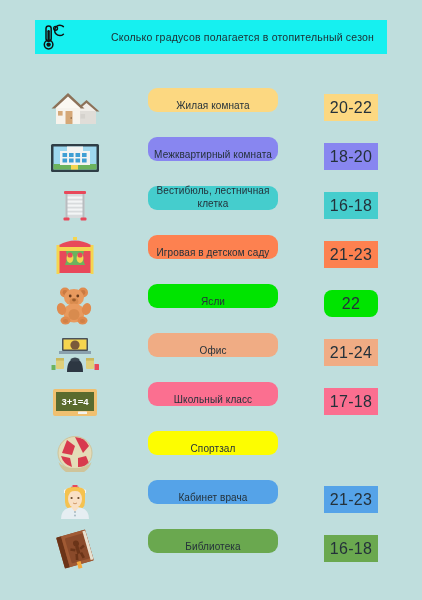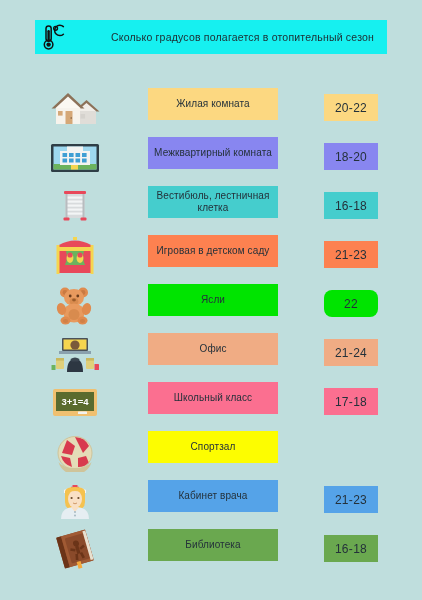--- a/index.html
+++ b/index.html
@@ -73,47 +73,48 @@
     justify-content: center;
   }
   .icon-cell svg {
     display: block;
   }
   .label-box {
     position: absolute;
     left: 148px;
     top: 0;
     width: 130px;
-    height: 32px;
+    height: 24px;
     display: flex;
-    align-items: center;
+    align-items: flex-end;
     justify-content: center;
     text-align: center;
     box-sizing: border-box;
     padding: 0 6px;
+    border-radius: 9px;
   }
   .label-text {
     font-size: 10px;
     color: #24313a;
     line-height: 1.25;
     letter-spacing: 0.1px;
   }
   .value-box {
     position: absolute;
     left: 324px;
     top: 6px;
     width: 54px;
     height: 27px;
     display: flex;
     align-items: center;
     justify-content: center;
     box-sizing: border-box;
   }
   .value-text {
-    font-size: 12px;
+    font-size: 16px;
     color: #24313a;
     letter-spacing: 0.3px;
     line-height: 1;
   }
 </style>
 </head>
 <body>
 
 <div class="poster" style="background: rgb(191, 222, 221);">
 

